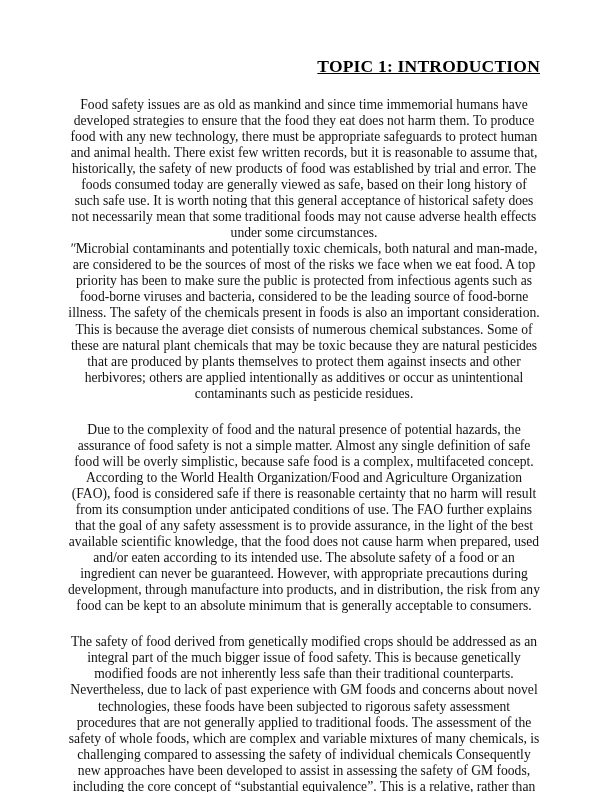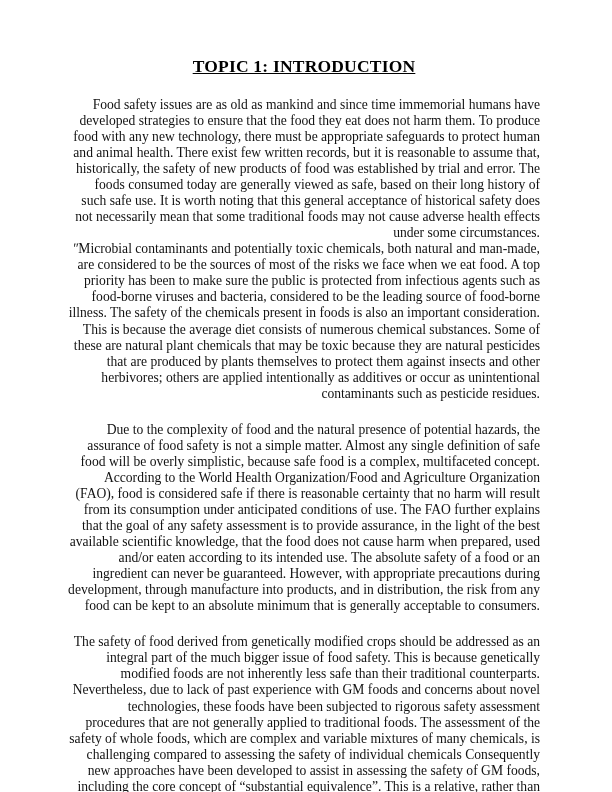--- a/index.html
+++ b/index.html
@@ -20,33 +20,33 @@
   }
 
   .content {
     position: absolute;
     left: 68px;
     top: 56px;
     width: 472px;
   }
 
   .doc-title {
-    text-align: center;
+    text-align: right;
     font-size: 17.5px;
     font-weight: bold;
     text-decoration: underline;
     letter-spacing: 0.2px;
     margin: 0 0 19px 0;
     line-height: 1.25;
   }
 
   .para {
     font-size: 13.6px;
     line-height: 16.05px;
-    text-align: right;
+    text-align: center;
     margin: 0;
     color: #111111;
   }
 
   
   .para.tight {
     margin-top: 0;
   }
 
   

